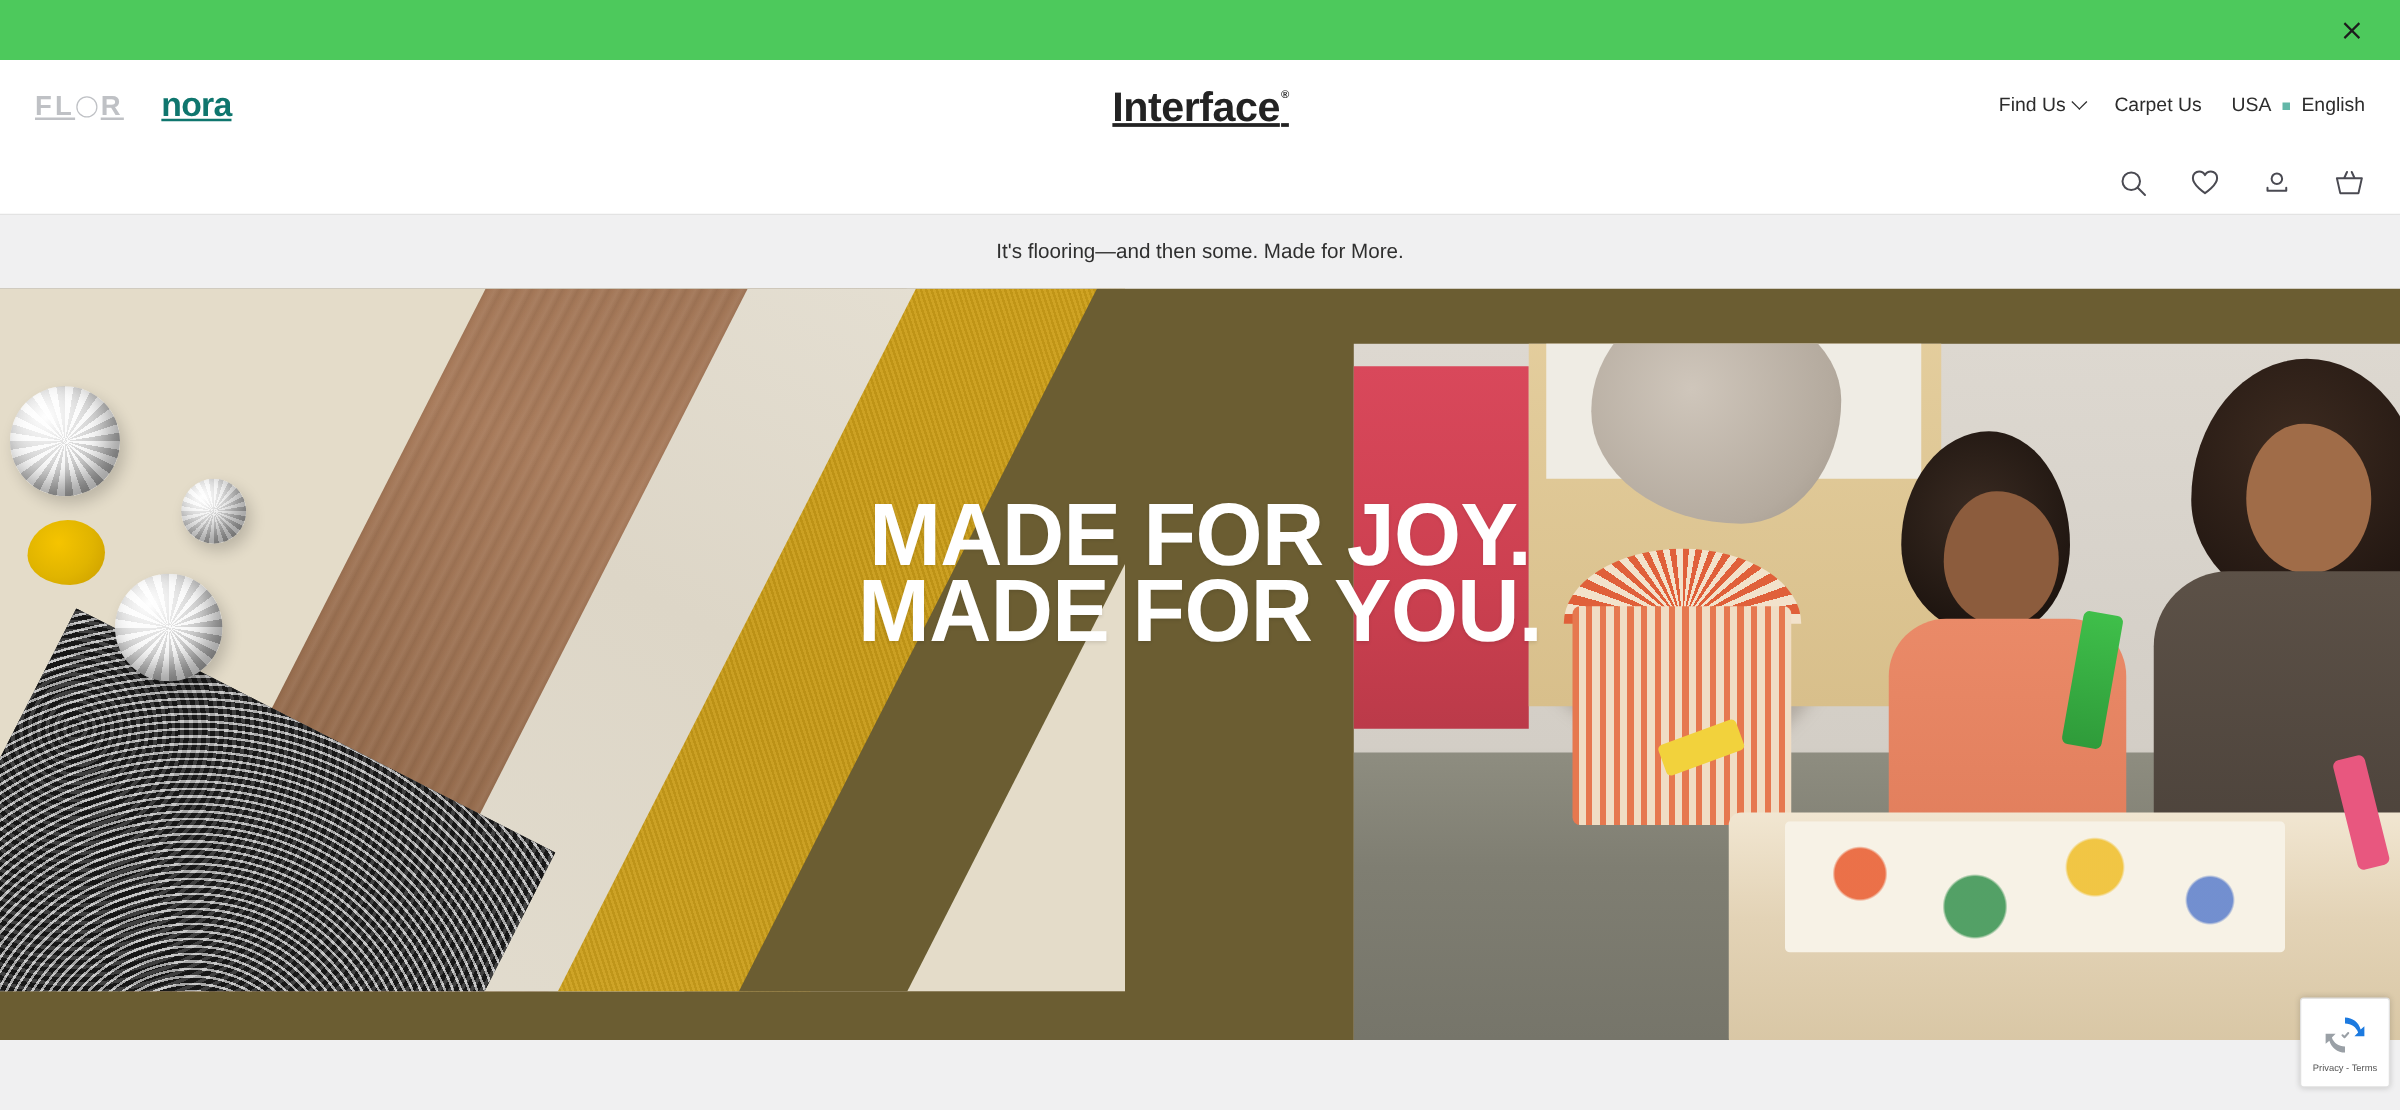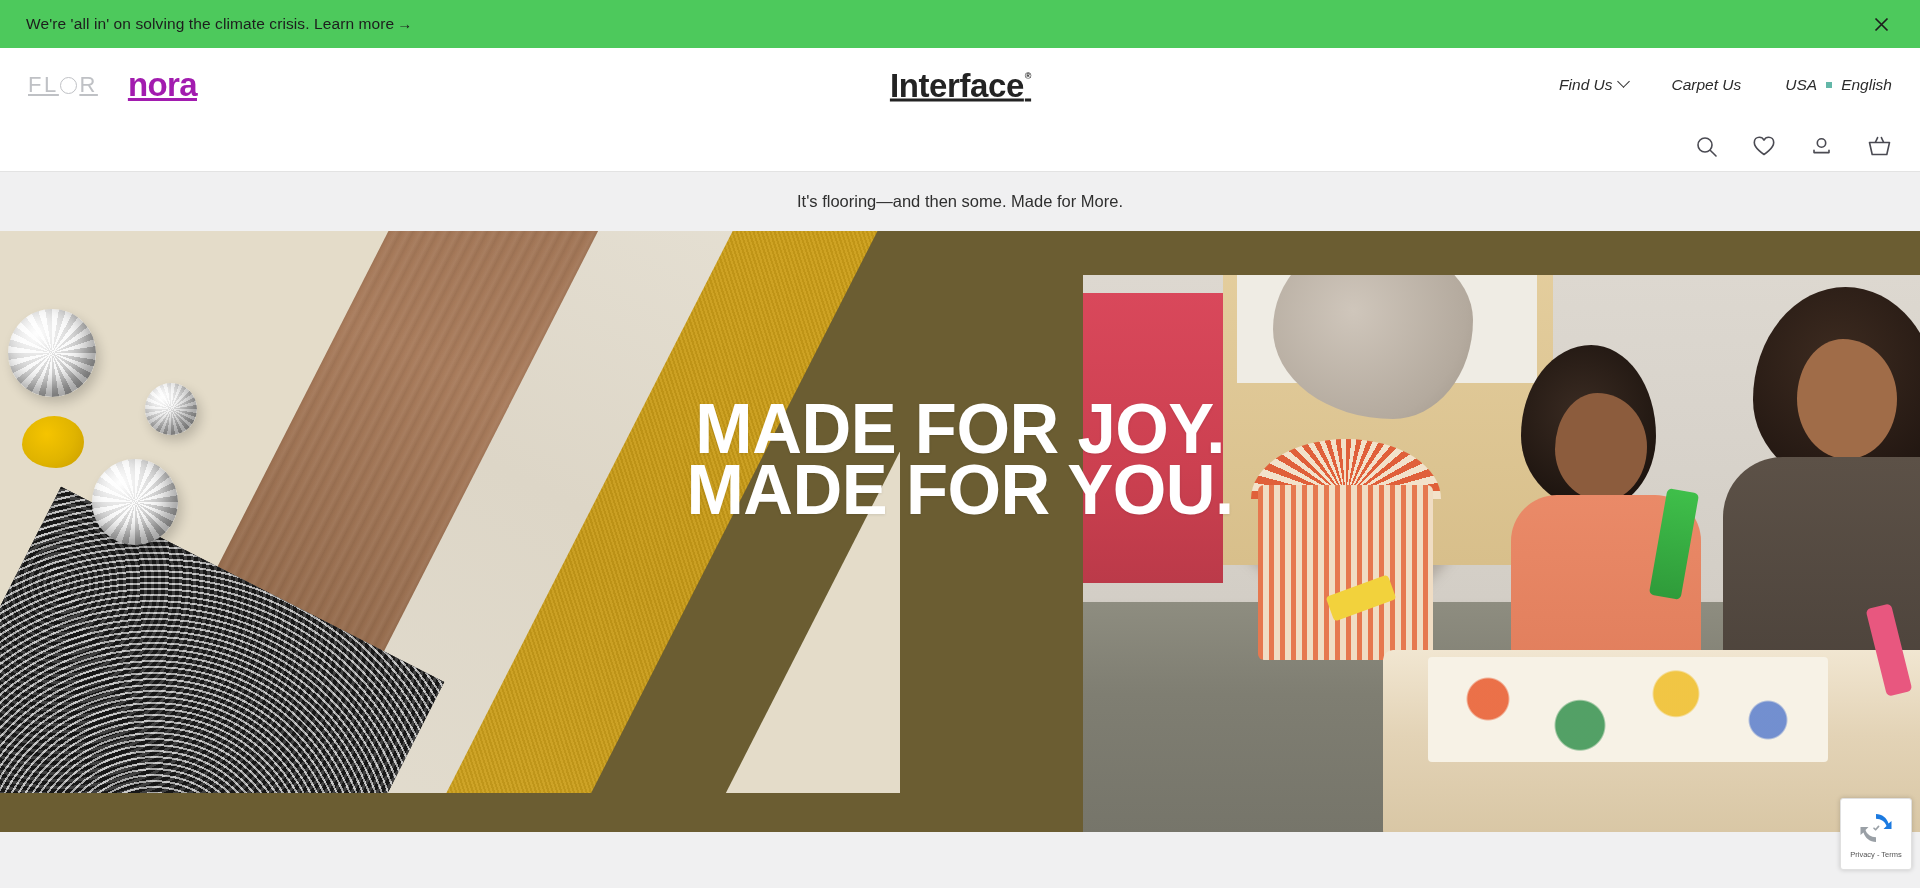--- a/index.html
+++ b/index.html
@@ -47,36 +47,36 @@
     height: 73px;
     display: flex;
     align-items: center;
     padding: 0 28px;
   }
   .brand-switch { display: flex; align-items: center; gap: 30px; }
   .flor-logo {
     font-size: 22px;
     letter-spacing: 2.6px;
     color: #bfc1c5;
-    font-weight: 400;
+    font-weight: 700;
     display: flex; align-items: center;
     line-height: 1;
   }
   .flor-logo .o-circle {
     display: inline-block;
     width: 17px; height: 17px;
     border: 1.6px solid #bfc1c5;
     border-radius: 50%;
     margin: 0 2.5px 0 1px;
     position: relative; top: 1px;
   }
   .nora-logo {
-    font-size: 33px;
+    font-size: 27px;
     font-weight: bold;
-    color: #a21caf;
+    color: #0f766e;
     letter-spacing: -0.6px;
     line-height: 1;
   }
   .interface-logo {
     position: absolute;
     left: 50%; top: 50%;
     transform: translate(-50%, -50%);
     font-size: 33px;
     font-weight: bold;
     color: #232323;
@@ -85,24 +85,23 @@
   }
   .interface-logo sup {
     font-size: 9px;
     vertical-align: super;
     position: relative; top: -6px; left: 1px;
   }
   .header-utils {
     margin-left: auto;
     display: flex;
     align-items: flex-start;
-    gap: 44px;
+    gap: 24px;
     font-size: 15.5px;
     color: #2c2c2c;
-    font-style: italic;
   }
   .util-item {
     display: flex; align-items: center; gap: 6px;
     cursor: pointer; color: #2c2c2c; text-decoration: none;
   }
   .chevron-down {
     display: inline-block;
     width: 9px; height: 9px;
     border-right: 1.6px solid #2c2c2c;
     border-bottom: 1.6px solid #2c2c2c;
@@ -440,24 +439,20 @@
   .recaptcha-terms {
     font-size: 7.5px;
     color: #555555;
     white-space: nowrap;
   }
 </style>
 </head>
 <body>
 
 <div class="announce">
-  <div class="announce-text">
-    <span>We're 'all in' on solving the climate crisis.</span>
-    <a class="announce-link" href="#"><span>Learn more</span><span class="arrow-glyph">→</span></a>
-  </div>
   <div class="announce-close">
     <span>
       <svg width="15" height="15" viewBox="0 0 15 15" aria-hidden="true">
         <path d="M1.5 1.5 L13.5 13.5 M13.5 1.5 L1.5 13.5" stroke="#1d1d1d" stroke-width="1.7" fill="none"></path>
       </svg>
     </span>
   </div>
 </div>
 
 <header class="site-header">

